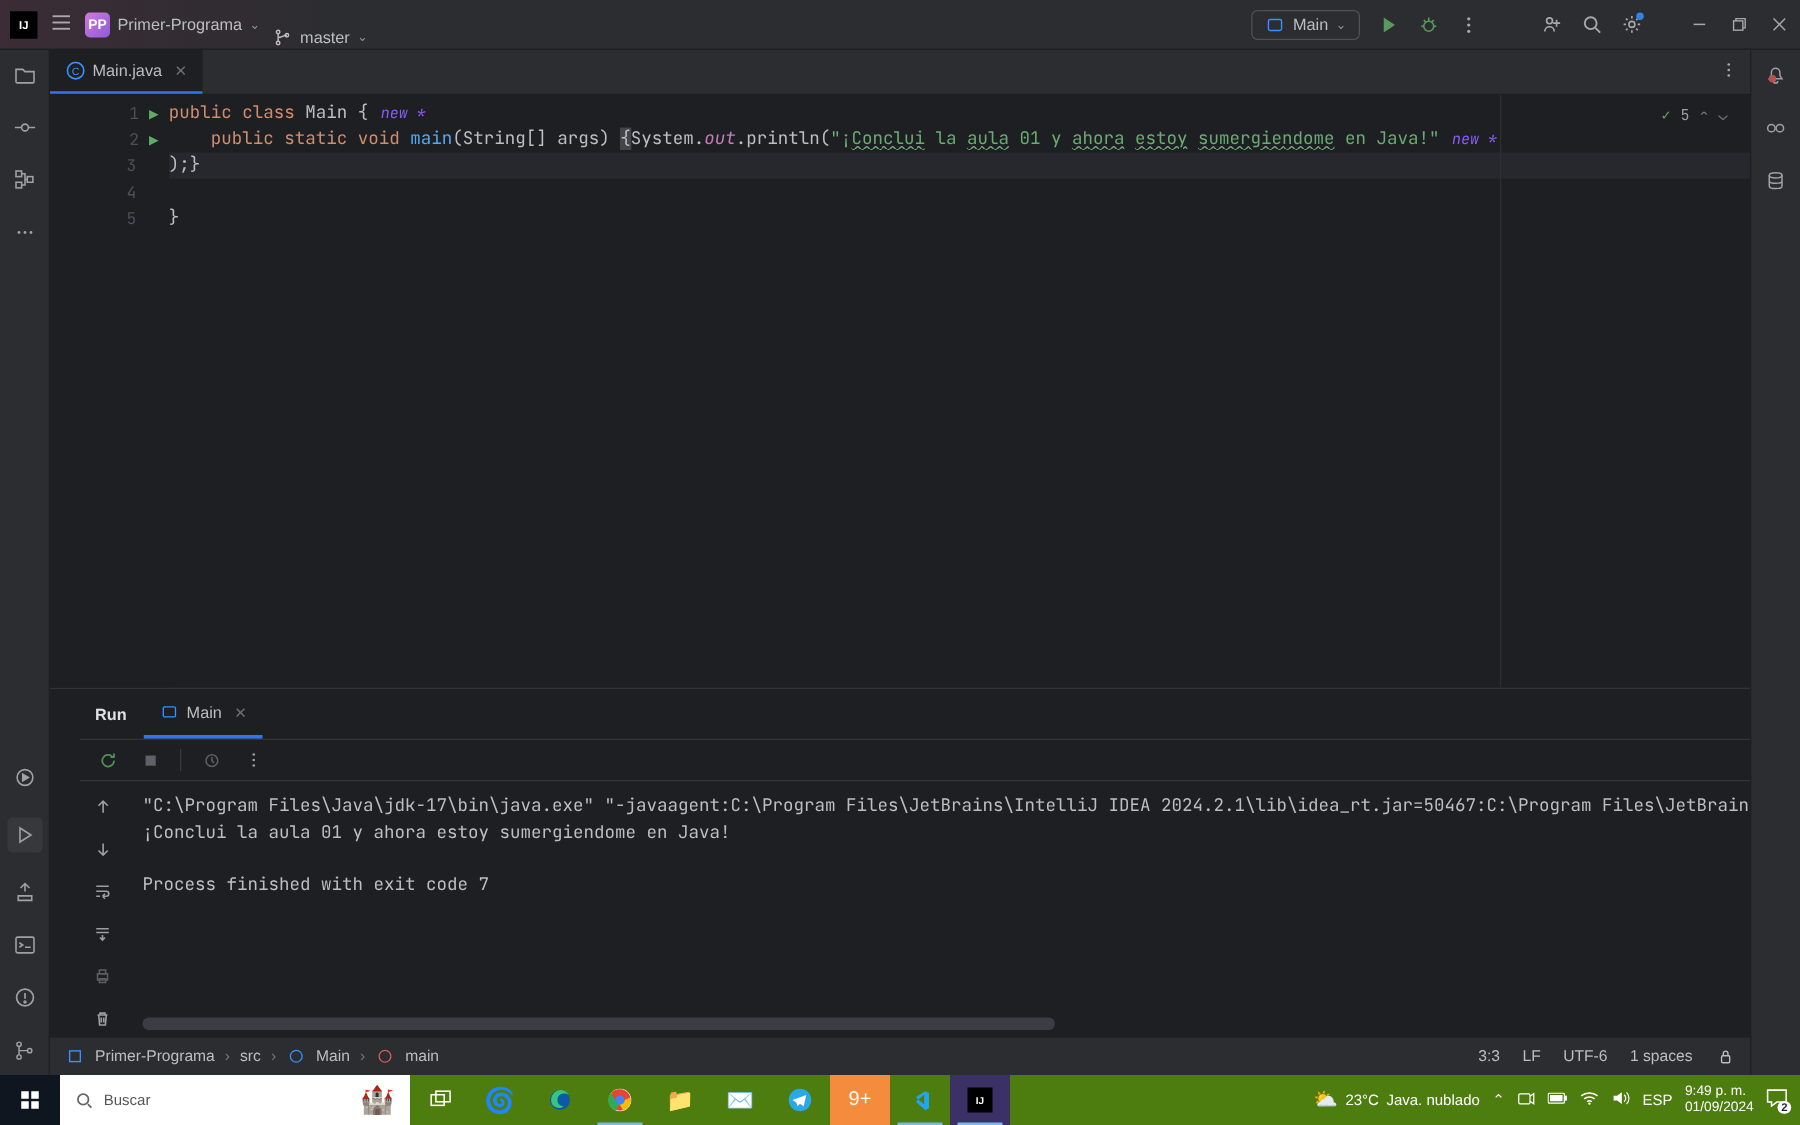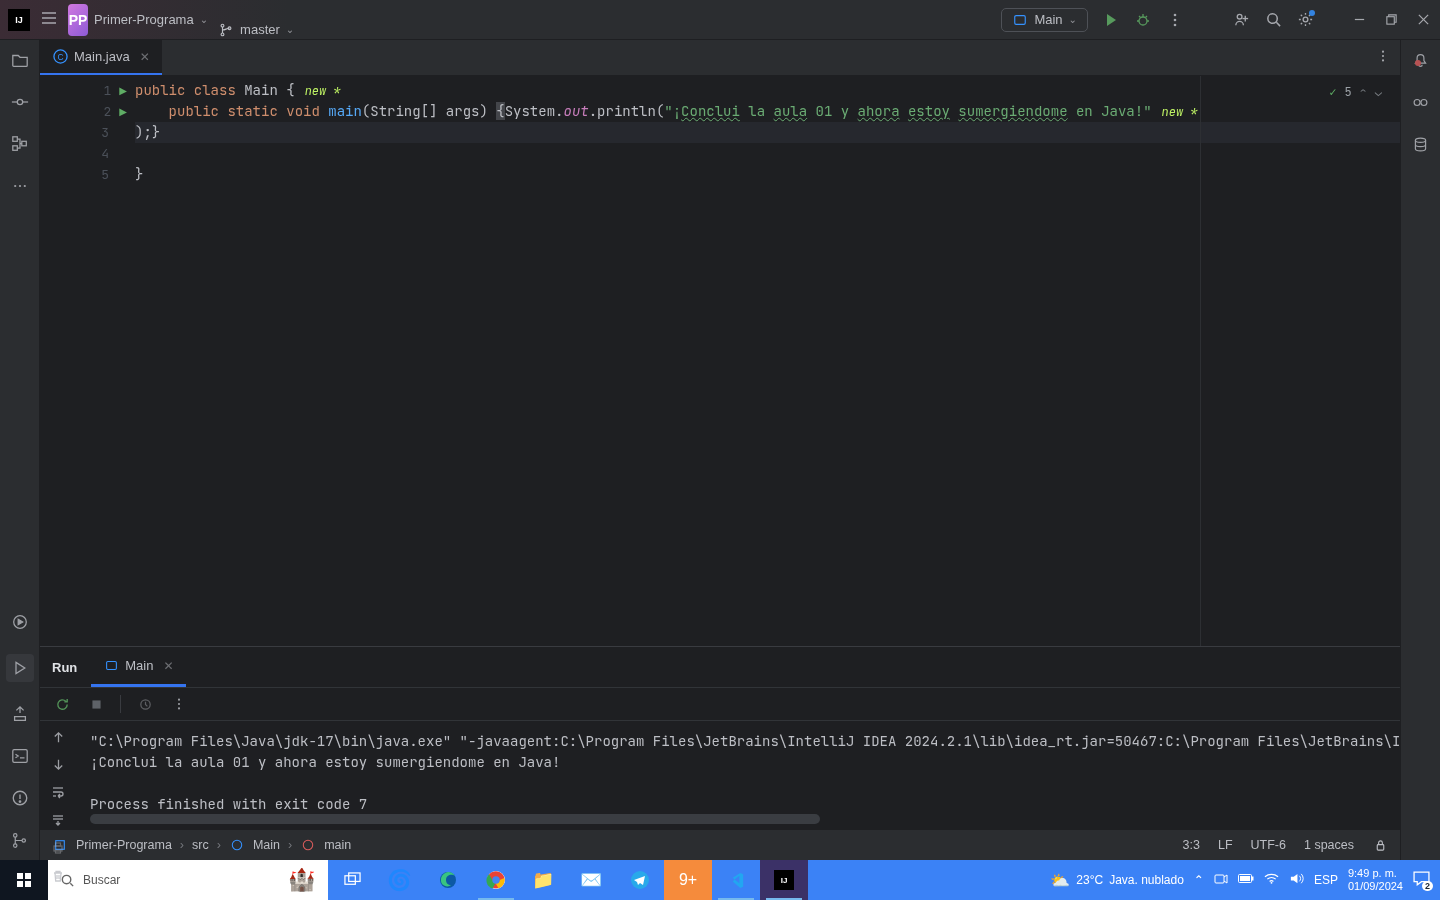--- a/index.html
+++ b/index.html
@@ -27,24 +27,24 @@
 }
 .titlebar .left { display: flex; align-items: center; gap: 10px; }
 .titlebar .right { margin-left: auto; display: flex; align-items: center; gap: 14px; }
 .ij-logo {
   width: 22px; height: 22px; background: #000;
   display: flex; align-items: center; justify-content: center;
   font-size: 9px; font-weight: bold; color: #fff;
 }
 .hamburger svg { width: 18px; height: 18px; }
 .proj-badge {
-  width: 20px; height: 32px; border-radius: 4px;
+  width: 20px; height: 20px; border-radius: 4px;
   background: linear-gradient(135deg, #d178e0, #8e5bd6);
   display: flex; align-items: center; justify-content: center;
-  font-size: 14px; font-weight: 600; color: #fff;
+  font-size: 11px; font-weight: 600; color: #fff;
 }
 .proj-name { display: flex; align-items: center; gap: 6px; cursor: pointer; }
 .chev { font-size: 10px; opacity: .7; }
 .branch { display: flex; align-items: center; gap: 6px; cursor: pointer; margin-top: 20px; }
 .runcfg-box {
   border: 1px solid #4e5157; border-radius: 5px;
   padding: 3px 10px; display: flex; align-items: center; gap: 6px;
 }
 .icon16 { width: 16px; height: 16px; display: inline-flex; align-items: center; justify-content: center; }
 .icon18 { width: 18px; height: 18px; display: inline-flex; align-items: center; justify-content: center; }
@@ -89,44 +89,44 @@
 .run-gutter { color:#5fad65; font-size:10px; }
 .codearea { flex:1; padding-top:4px; font-family:"JetBrains Mono",Consolas,monospace; font-size:14px; line-height:21px; overflow:hidden; position:relative;}
 .cline { height:21px; white-space: pre; }
 .cline.hl { background:#26282e; }
 .kw { color:#cf8e6d; }
 .cls { color:#bcbec4; }
 .fn { color:#56a8f5; }
 .fld { color:#c77dbb; font-style:italic;}
 .str { color:#6aab73; }
 .typo { text-decoration: underline wavy #6aab73; text-decoration-thickness:1px;}
-.inlay { color:#bef264; font-style:italic; font-size:12px; padding-left:10px;}
+.inlay { color:#8b5cf6; font-style:italic; font-size:12px; padding-left:10px;}
 .rmargin { position:absolute; top:0; bottom:0; left:1065px; border-left:1px solid #2d2f33;}
 .insp { position:absolute; top:6px; right:18px; display:flex; align-items:center; gap:8px; font-size:12px; color:#9aa0a6;}
 
 
-.runpanel { height: 184px; display:flex; flex-direction:column; background:#1e1f22; border-top:1px solid #393b40;}
+.runpanel { height: 280px; display:flex; flex-direction:column; background:#1e1f22; border-top:1px solid #393b40;padding-left:24px;}
 .run-tabs { height:40px; display:flex; align-items:stretch; padding-left:12px;}
 .run-tabs .rt-label { display:flex; align-items:center; font-weight:600; padding-right:14px; color:#dfe1e5;}
 .run-tabs .rt-tab { display:flex; align-items:center; gap:6px; padding:0 12px; border-bottom:3px solid #3574f0; }
 .run-tabs .rt-tab .close{opacity:.5;font-size:12px;margin-left:4px;}
 .run-toolbar { height:34px; display:flex; align-items:center; gap:14px; padding:0 12px; border-top:1px solid #313438; border-bottom:1px solid #313438;}
 .run-toolbar .sep { width:1px; height:18px; background:#393b40; }
 .run-body { flex:1; display:flex; min-height:0;}
 .run-side { width:36px; display:flex; flex-direction:column; align-items:center; gap:14px; padding-top:10px;}
 .run-out { flex:1; padding:10px 14px; font-family:"JetBrains Mono",Consolas,monospace; font-size:14px; line-height:21px; white-space:pre; overflow:hidden; position:relative;}
 .run-scroll { position:absolute; bottom:6px; left:14px; height:10px; width:730px; background:#3a3d42; border-radius:5px;}
 
 
 .breadcrumb { height:30px; background:#2b2d30; display:flex; align-items:center; padding:0 12px; gap:8px; font-size:12.5px;}
 .breadcrumb .sep { opacity:.5; }
 .status-right { margin-left:auto; display:flex; gap:18px; align-items:center;}
 
 
-.taskbar { height:40px; background:#3b82f6; display:flex; align-items:center; color:#fff; font-size:12px;}
+.taskbar { height:40px; background:#4d7c0f; display:flex; align-items:center; color:#fff; font-size:12px;}
 .taskbar .start { width:48px; height:100%; display:flex; align-items:center; justify-content:center; background:#0f1620;}
 .taskbar .search { flex:0 0 280px; height:100%; background:#fff; color:#555; display:flex; align-items:center; gap:8px; padding:0 12px;}
 .taskbar .apps { display:flex; height:100%; }
 .taskbar .app { width:48px; display:flex; align-items:center; justify-content:center; position:relative;}
 .taskbar .app.active::after{content:"";position:absolute;bottom:0;left:6px;right:6px;height:2px;background:#76b9ed;}
 .taskbar .tray { margin-left:auto; display:flex; align-items:center; gap:10px; padding:0 10px; height:100%;}
 .taskbar .clock { text-align:left; line-height:1.15; font-size:11px;}
 </style>
 </head>
 <body>

